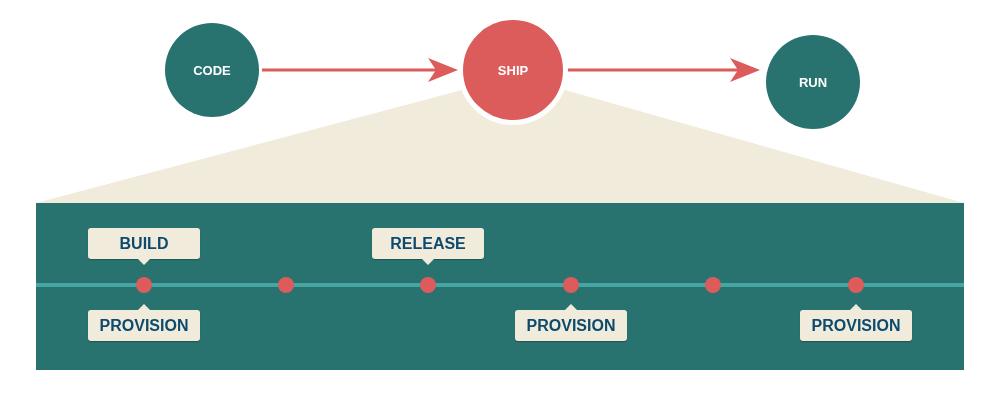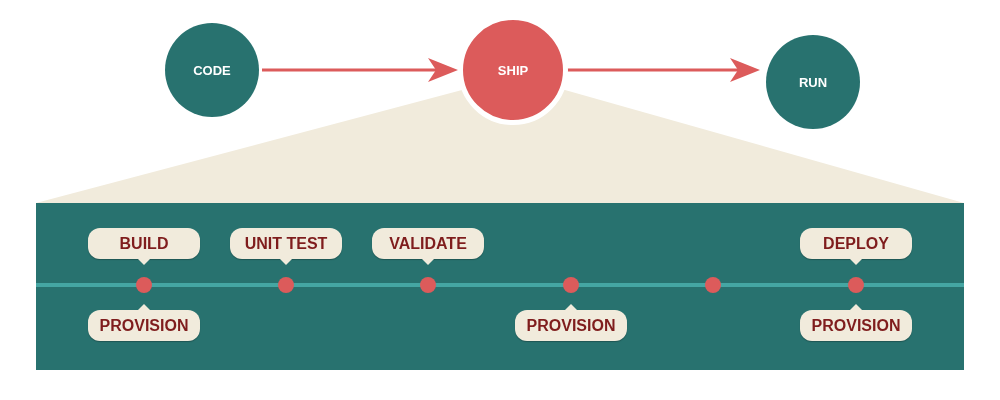--- a/index.html
+++ b/index.html
@@ -7,22 +7,22 @@
          font-family: "Liberation Sans", "DejaVu Sans", sans-serif; }
   svg.bg { position: absolute; left: 0; top: 0; }
   .circle { position: absolute; border-radius: 50%; display: flex; align-items: center;
             justify-content: center; color: #ffffff; font-weight: bold; font-size: 13px; }
   .teal { background: #28726f; }
   .red { background: #dc5b5b; border: 5px solid #ffffff; text-align: center; }
   .panel { position: absolute; left: 36px; top: 203px; width: 928px; height: 167px; background: #28726f; }
   .line { position: absolute; left: 0; right: 0; top: 80px; height: 4px; background: #45a6a3; }
   .dot { position: absolute; width: 16px; height: 16px; border-radius: 50%; background: #dc5b5b; top: 74px; margin-left: -8px; }
   .tag { position: absolute; width: 112px; height: 31px; margin-left: -56px; background: #f1ebdc;
-         border-radius: 12px; display: flex; align-items: center; justify-content: center;
-         font-weight: bold; font-size: 16px; color: #7f1d1d; box-shadow: 0 1px 1px rgba(0,0,0,0.25); }
+         border-radius: 3px; display: flex; align-items: center; justify-content: center;
+         font-weight: bold; font-size: 16px; color: #0c4a6e; box-shadow: 0 1px 1px rgba(0,0,0,0.25); }
   .tag.top { top: 25px; }
   .tag.bottom { top: 107px; }
   .tag.top::after { content: ""; position: absolute; left: 50%; margin-left: -6px; bottom: -6px;
          border-left: 6px solid transparent; border-right: 6px solid transparent; border-top: 6px solid #f1ebdc; }
   .tag.bottom::before { content: ""; position: absolute; left: 50%; margin-left: -6px; top: -6px;
          border-left: 6px solid transparent; border-right: 6px solid transparent; border-bottom: 6px solid #f1ebdc; }
 </style>
 </head>
 <body>
 
@@ -44,27 +44,25 @@
     <span>RUN</span>
   </div>
 
 <div class="panel">
   <div class="line"></div>
 
   <div class="tag top" style="left:108px">BUILD</div>
   <div class="dot" style="left:108px"></div>
   <div class="tag bottom" style="left:108px">PROVISION</div>
 
-  <div class="tag top" style="left:250px">UNIT TEST</div>
   <div class="dot" style="left:250px"></div>
 
-  <div class="tag top" style="left:392px">VALIDATE</div>
+  <div class="tag top" style="left:392px">RELEASE</div>
   <div class="dot" style="left:392px"></div>
 
   <div class="dot" style="left:535px"></div>
   <div class="tag bottom" style="left:535px">PROVISION</div>
 
   <div class="dot" style="left:677px"></div>
 
-  <div class="tag top" style="left:820px">DEPLOY</div>
   <div class="dot" style="left:820px"></div>
   <div class="tag bottom" style="left:820px">PROVISION</div>
 </div>
 
 </body></html>

